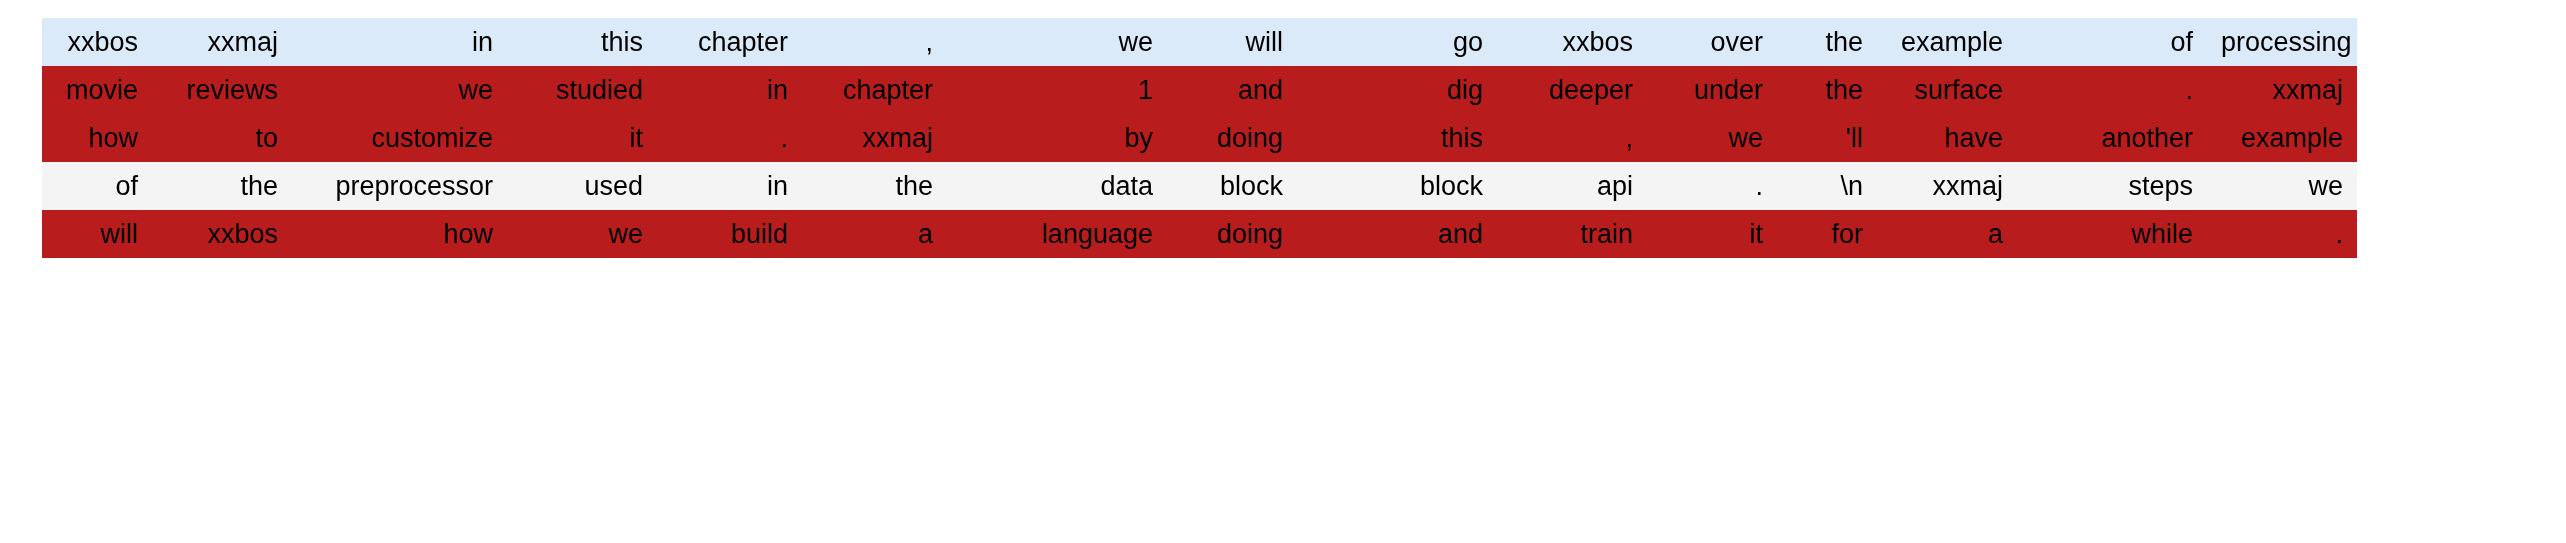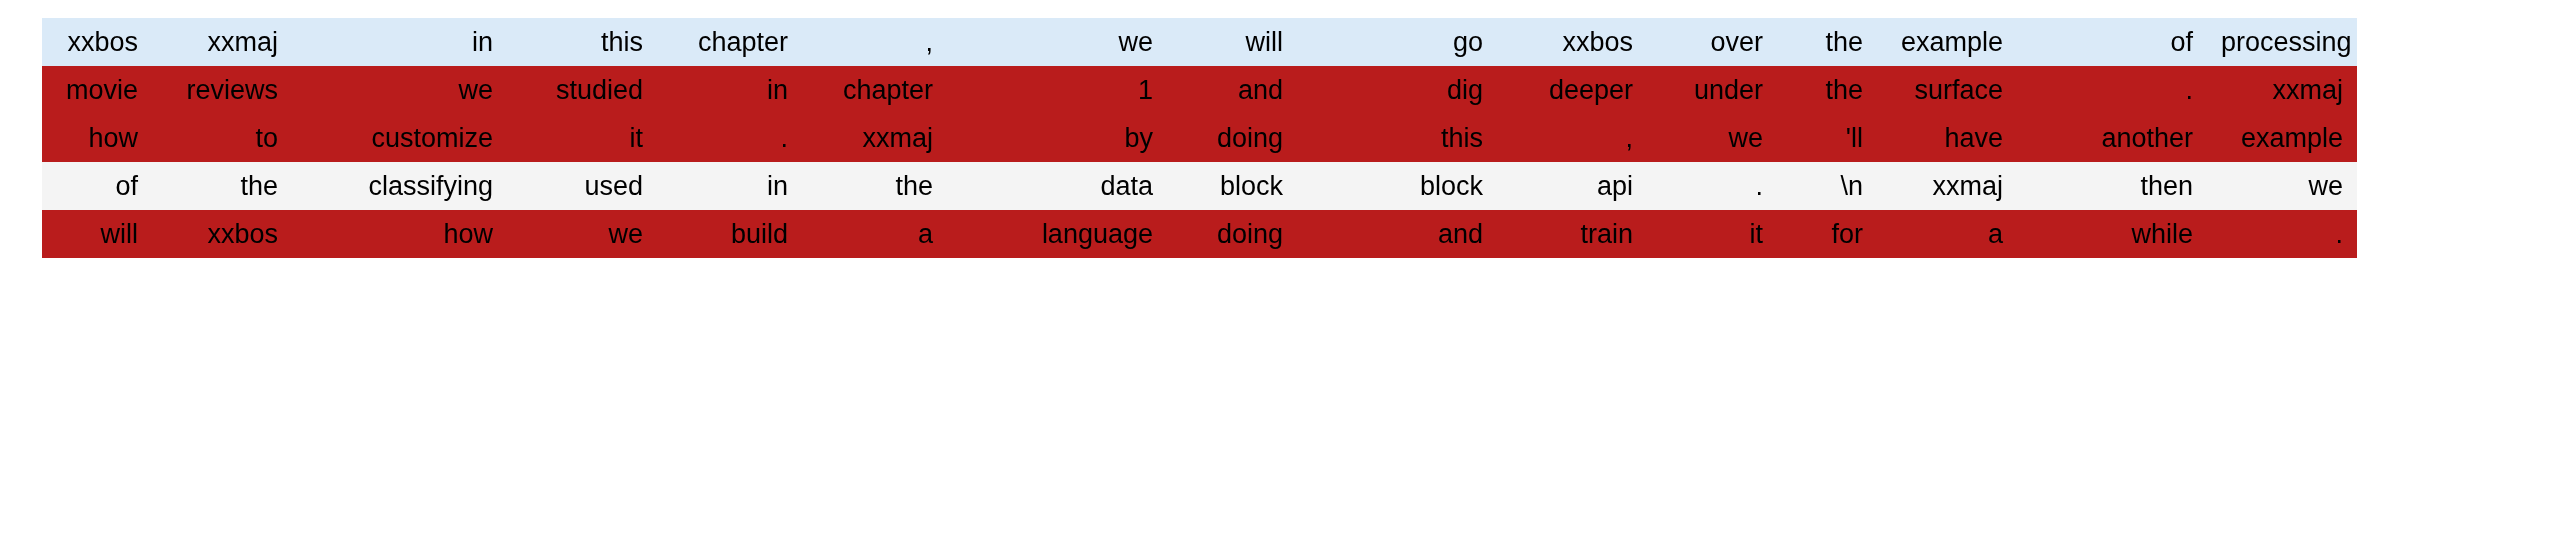--- a/index.html
+++ b/index.html
@@ -137,32 +137,32 @@
         <td>,</td>
         <td>we</td>
         <td>'ll</td>
         <td>have</td>
         <td>another</td>
         <td>example</td>
       </tr>
       <tr class="row-stripe">
         <td>of</td>
         <td>the</td>
-        <td>classifying</td>
+        <td>preprocessor</td>
         <td>used</td>
         <td>in</td>
         <td>the</td>
         <td>data</td>
         <td>block</td>
         <td>block</td>
         <td>api</td>
         <td>.</td>
         <td>\n</td>
         <td>xxmaj</td>
-        <td>then</td>
+        <td>steps</td>
         <td>we</td>
       </tr>
       <tr class="row-plain">
         <td>will</td>
         <td>xxbos</td>
         <td>how</td>
         <td>we</td>
         <td>build</td>
         <td>a</td>
         <td>language</td>

